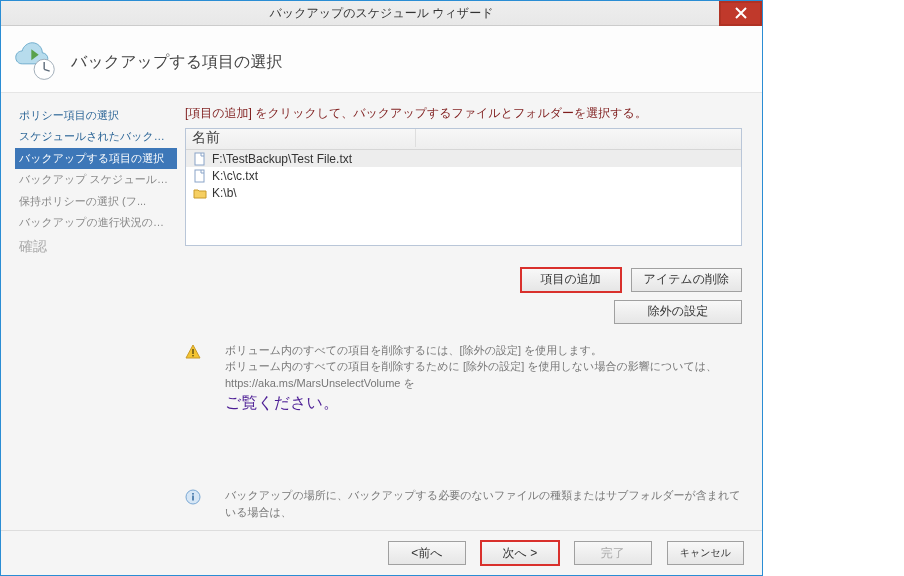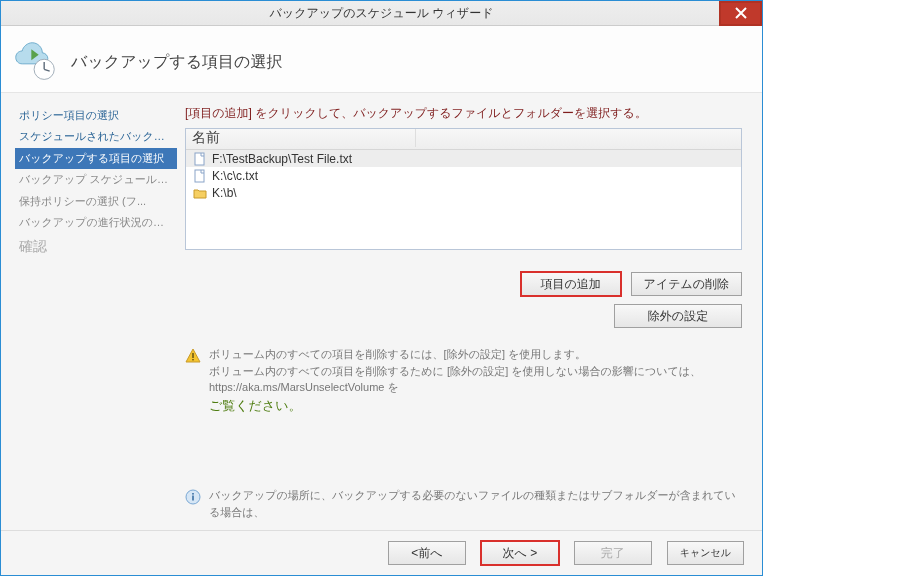--- a/index.html
+++ b/index.html
@@ -24,23 +24,23 @@
   .listbox .colh .c1{width:230px;border-right:1px solid #dedede;padding-left:6px;box-sizing:border-box}
   .listbox .rows{flex:1;overflow:auto}
   .listbox .row{display:flex;align-items:center;height:17px;font-size:12px;padding-left:6px}
   .listbox .row.selected{background:#ededed}
   .listbox .row .ficon{width:16px;height:14px;margin-right:4px;display:inline-flex;align-items:center;justify-content:center}
   .btnrow{display:flex;justify-content:flex-end;gap:10px;margin-top:22px}
   .btn{min-width:100px;height:24px;border:1px solid #a0a0a0;background:linear-gradient(#f8f8f8,#e6e6e6);font-size:12px;color:#333;padding:0 12px;cursor:pointer}
   .btn.wide{min-width:128px}
   .btn.disabled{color:#aaa;cursor:default}
   .btn.hl-red{outline:2px solid #d9302c;outline-offset:-1px}
-  .note{display:flex;gap:8px;margin-top:18px;font-size:11px;color:#777;line-height:1.5}
+  .note{display:flex;gap:24px;margin-top:18px;font-size:11px;color:#777;line-height:1.5}
   .note .nicon{width:16px;height:16px;flex:0 0 16px;margin-top:2px}
-  .note .ntxt .pale{color:#4d7c0f;font-size:13px}
+  .note .ntxt .pale{color:#4c1d95;font-size:16px}
   .footer{height:44px;border-top:1px solid #ddd;background:#f5f5f5;display:flex;align-items:center;justify-content:flex-end;padding-right:18px;gap:15px}
   .footer .btn{min-width:78px;height:24px}
   
   .cloud{fill:#b7dced;stroke:#67a7c9;stroke-width:1}
   .arrow{fill:#5aa24c}
   .clockface{fill:#fff;stroke:#9aa7b3;stroke-width:1}
   .clockhand{stroke:#5a6877;stroke-width:1.5}
 </style>
 </head>
 <body>

